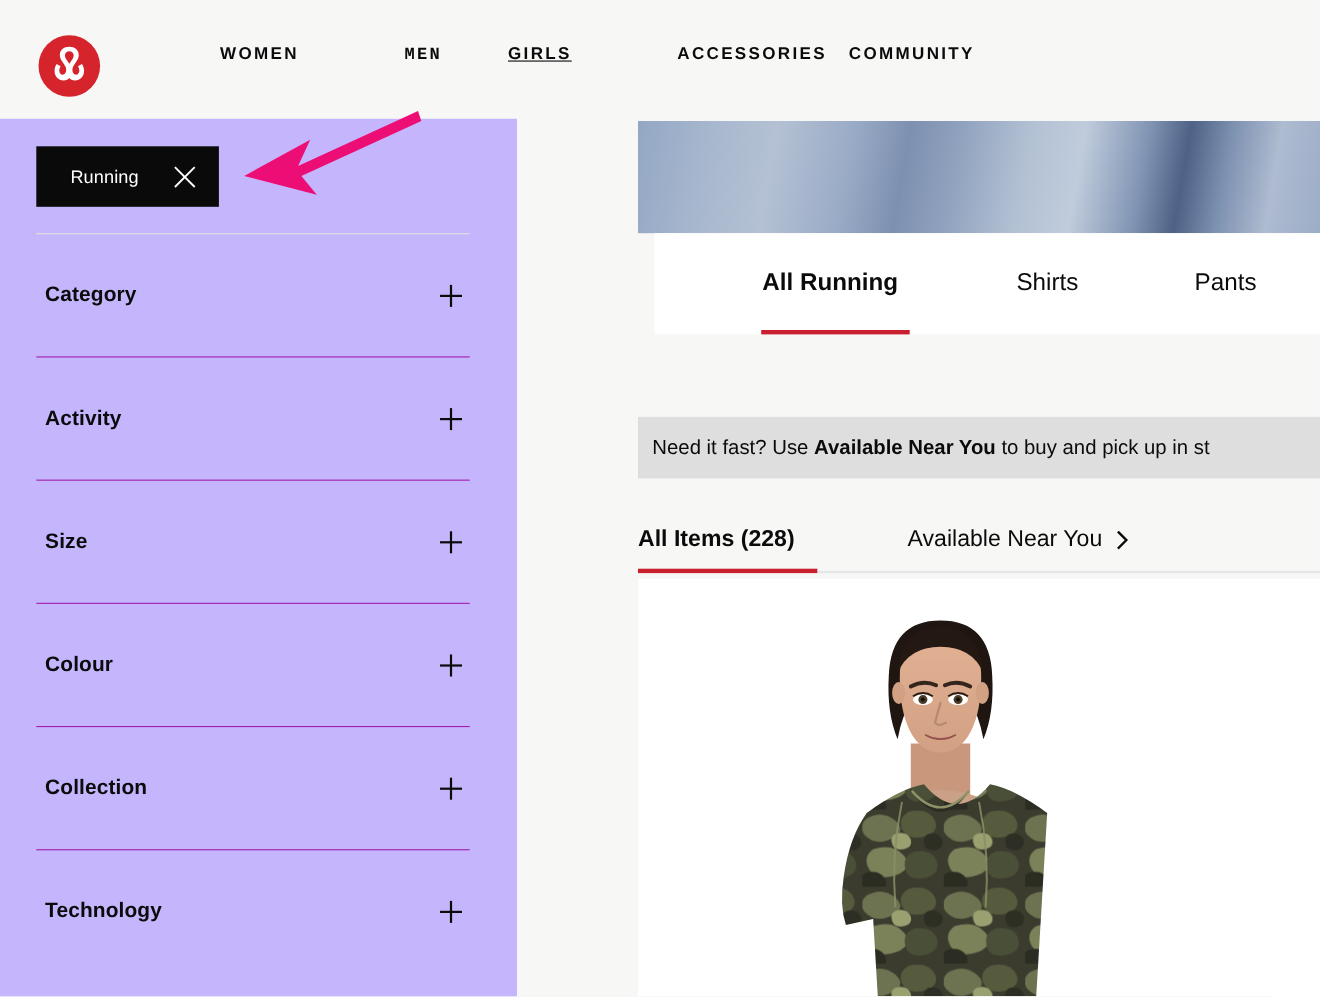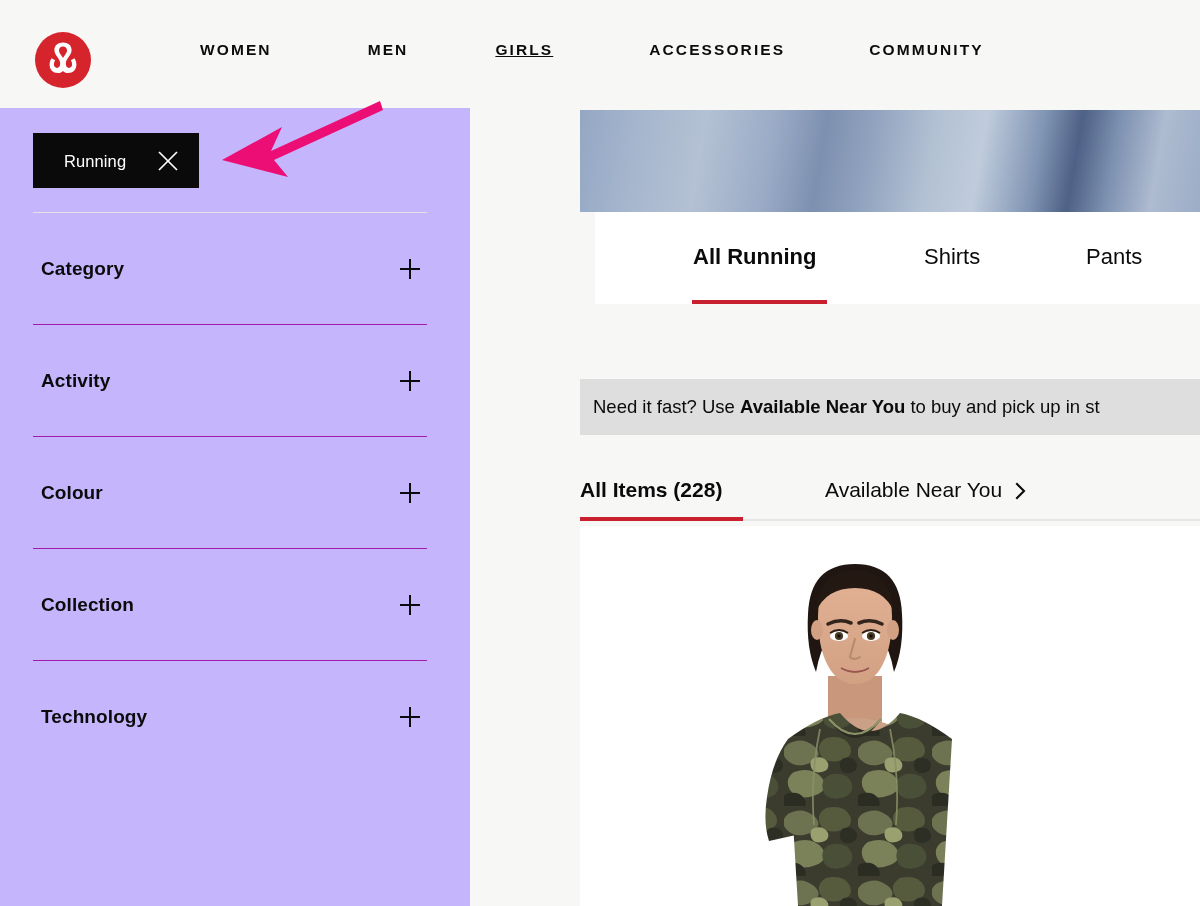--- a/index.html
+++ b/index.html
@@ -44,23 +44,23 @@
   .nav-item {
     font-size: 15.5px;
     font-weight: 700;
     letter-spacing: 2.1px;
     color: #0b0b0b;
     cursor: pointer;
     white-space: nowrap;
     line-height: 20px;
   }
   .nav-item.n0 { margin-right: 76px; }
-  .nav-item.n1 { margin-right: 67px; }
+  .nav-item.n1 { margin-right: 40px; font-family: Liberation Mono, monospace; }
   .nav-item.n2 { margin-right: 76px; text-decoration: underline; }
-  .nav-item.n3 { margin-right: 64px; }
+  .nav-item.n3 { }
 
   
   .sidebar {
     position: absolute;
     left: 0;
     top: 108px;
     width: 470px;
     height: 798px;
     background: #c4b5fd;
   }
@@ -340,20 +340,24 @@
     <div class="filter-row">
       <span class="filter-name">Category</span>
       <span class="filter-plus"></span>
     </div>
 
     <div class="filter-row">
       <span class="filter-name">Activity</span>
       <span class="filter-plus"></span>
     </div>
 
+    <div class="filter-row">
+      <span class="filter-name">Size</span>
+      <span class="filter-plus"></span>
+    </div>
 
     <div class="filter-row">
       <span class="filter-name">Colour</span>
       <span class="filter-plus"></span>
     </div>
 
     <div class="filter-row">
       <span class="filter-name">Collection</span>
       <span class="filter-plus"></span>
     </div>

